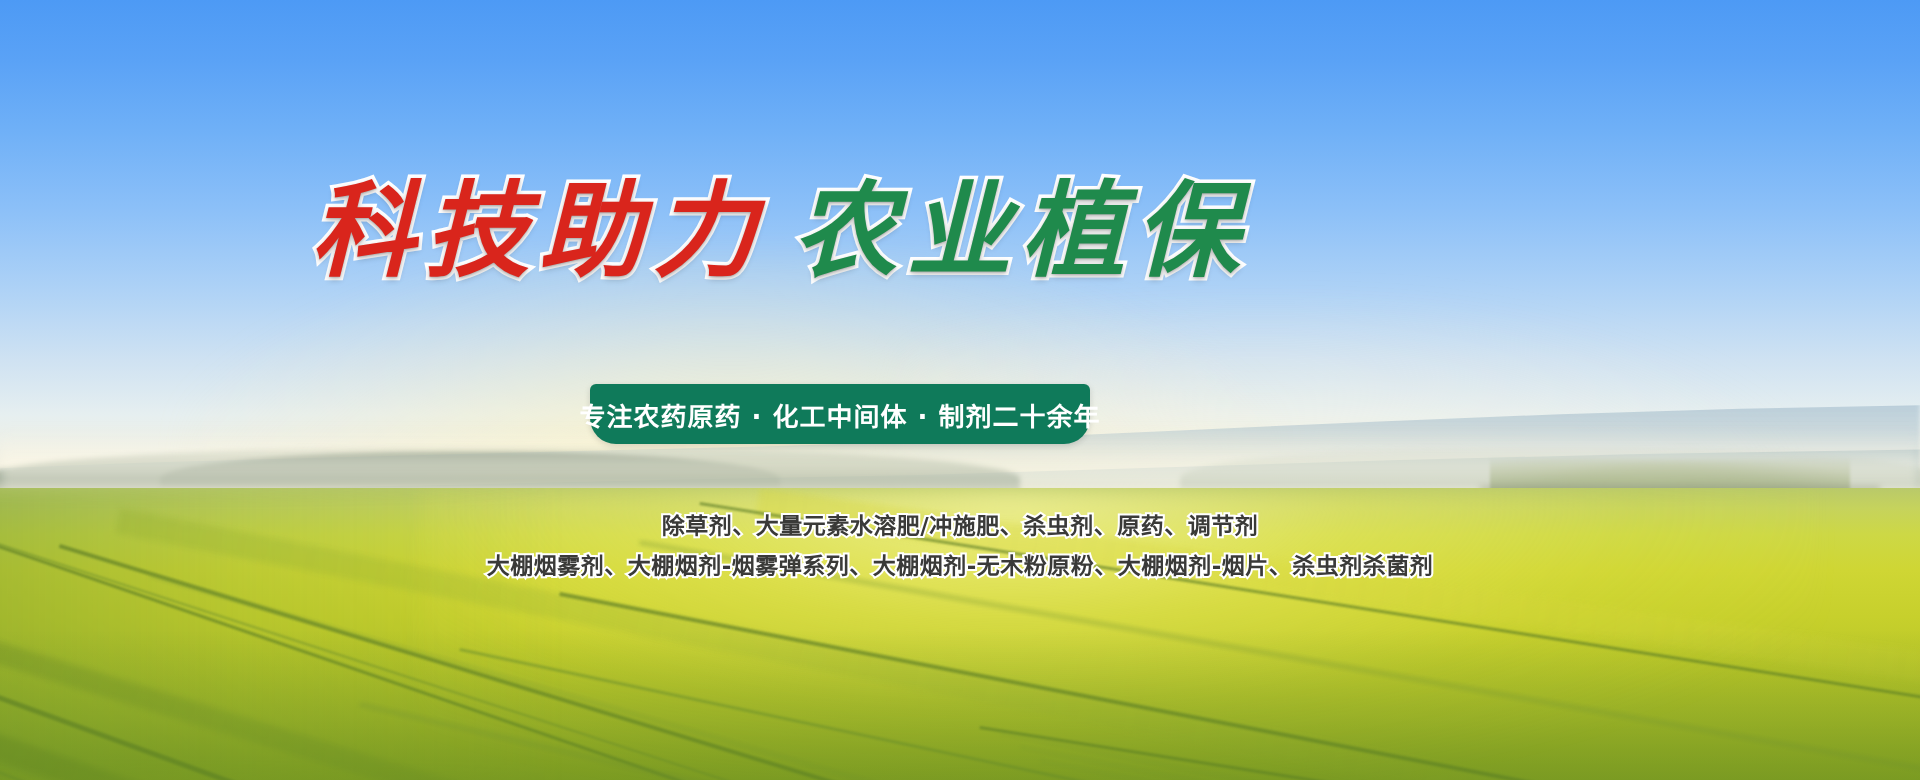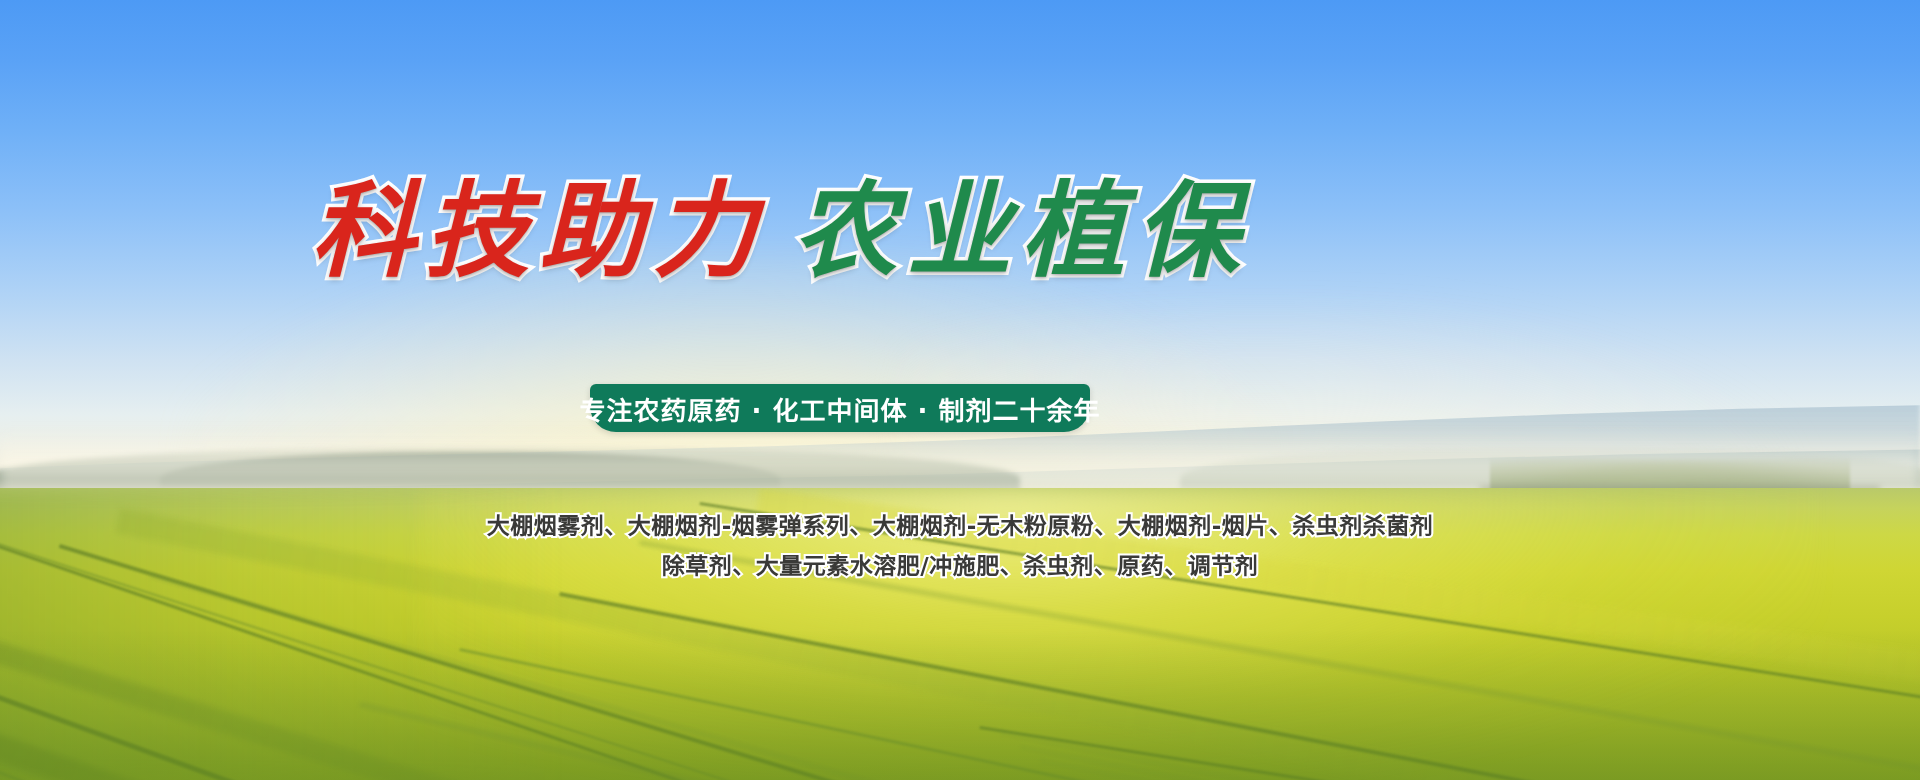--- a/index.html
+++ b/index.html
@@ -193,21 +193,21 @@
        0 1px 2px rgba(0,0,0,0.18);
   }
   .t-red  { color:#d9251c; }
   .t-green{ color:#1f8a4c; }
   .t-gap  { display:inline-block; width:26px; }
 
   
   .pill{
     position:absolute;
     left:590px; top:384px;
-    width:500px; height:48px;
+    width:500px; height:60px;
     background:#0f7a5a;
     border-radius:6px 6px 26px 26px;
     display:flex; align-items:center; justify-content:center;
     box-shadow:0 2px 6px rgba(0,0,0,0.14);
   }
   .pill-text{
     color:#ffffff;
     font-size:26px;
     font-weight:700;
     letter-spacing:1px;
@@ -303,17 +303,17 @@
     <div class="title">
       <span class="t-red">科技助力</span><span class="t-gap"></span><span class="t-green">农业植保</span>
     </div>
   </div>
 
   <div class="pill">
     <span class="pill-text">专注农药原药 · 化工中间体 · 制剂二十余年</span>
   </div>
 
   <div class="products">
+    <span class="prod-line">除草剂、大量元素水溶肥/冲施肥、杀虫剂、原药、调节剂</span>
     <span class="prod-line">大棚烟雾剂、大棚烟剂-烟雾弹系列、大棚烟剂-无木粉原粉、大棚烟剂-烟片、杀虫剂杀菌剂</span>
-    <span class="prod-line">除草剂、大量元素水溶肥/冲施肥、杀虫剂、原药、调节剂</span>
   </div>
 
 </div>
 
 </body></html>

